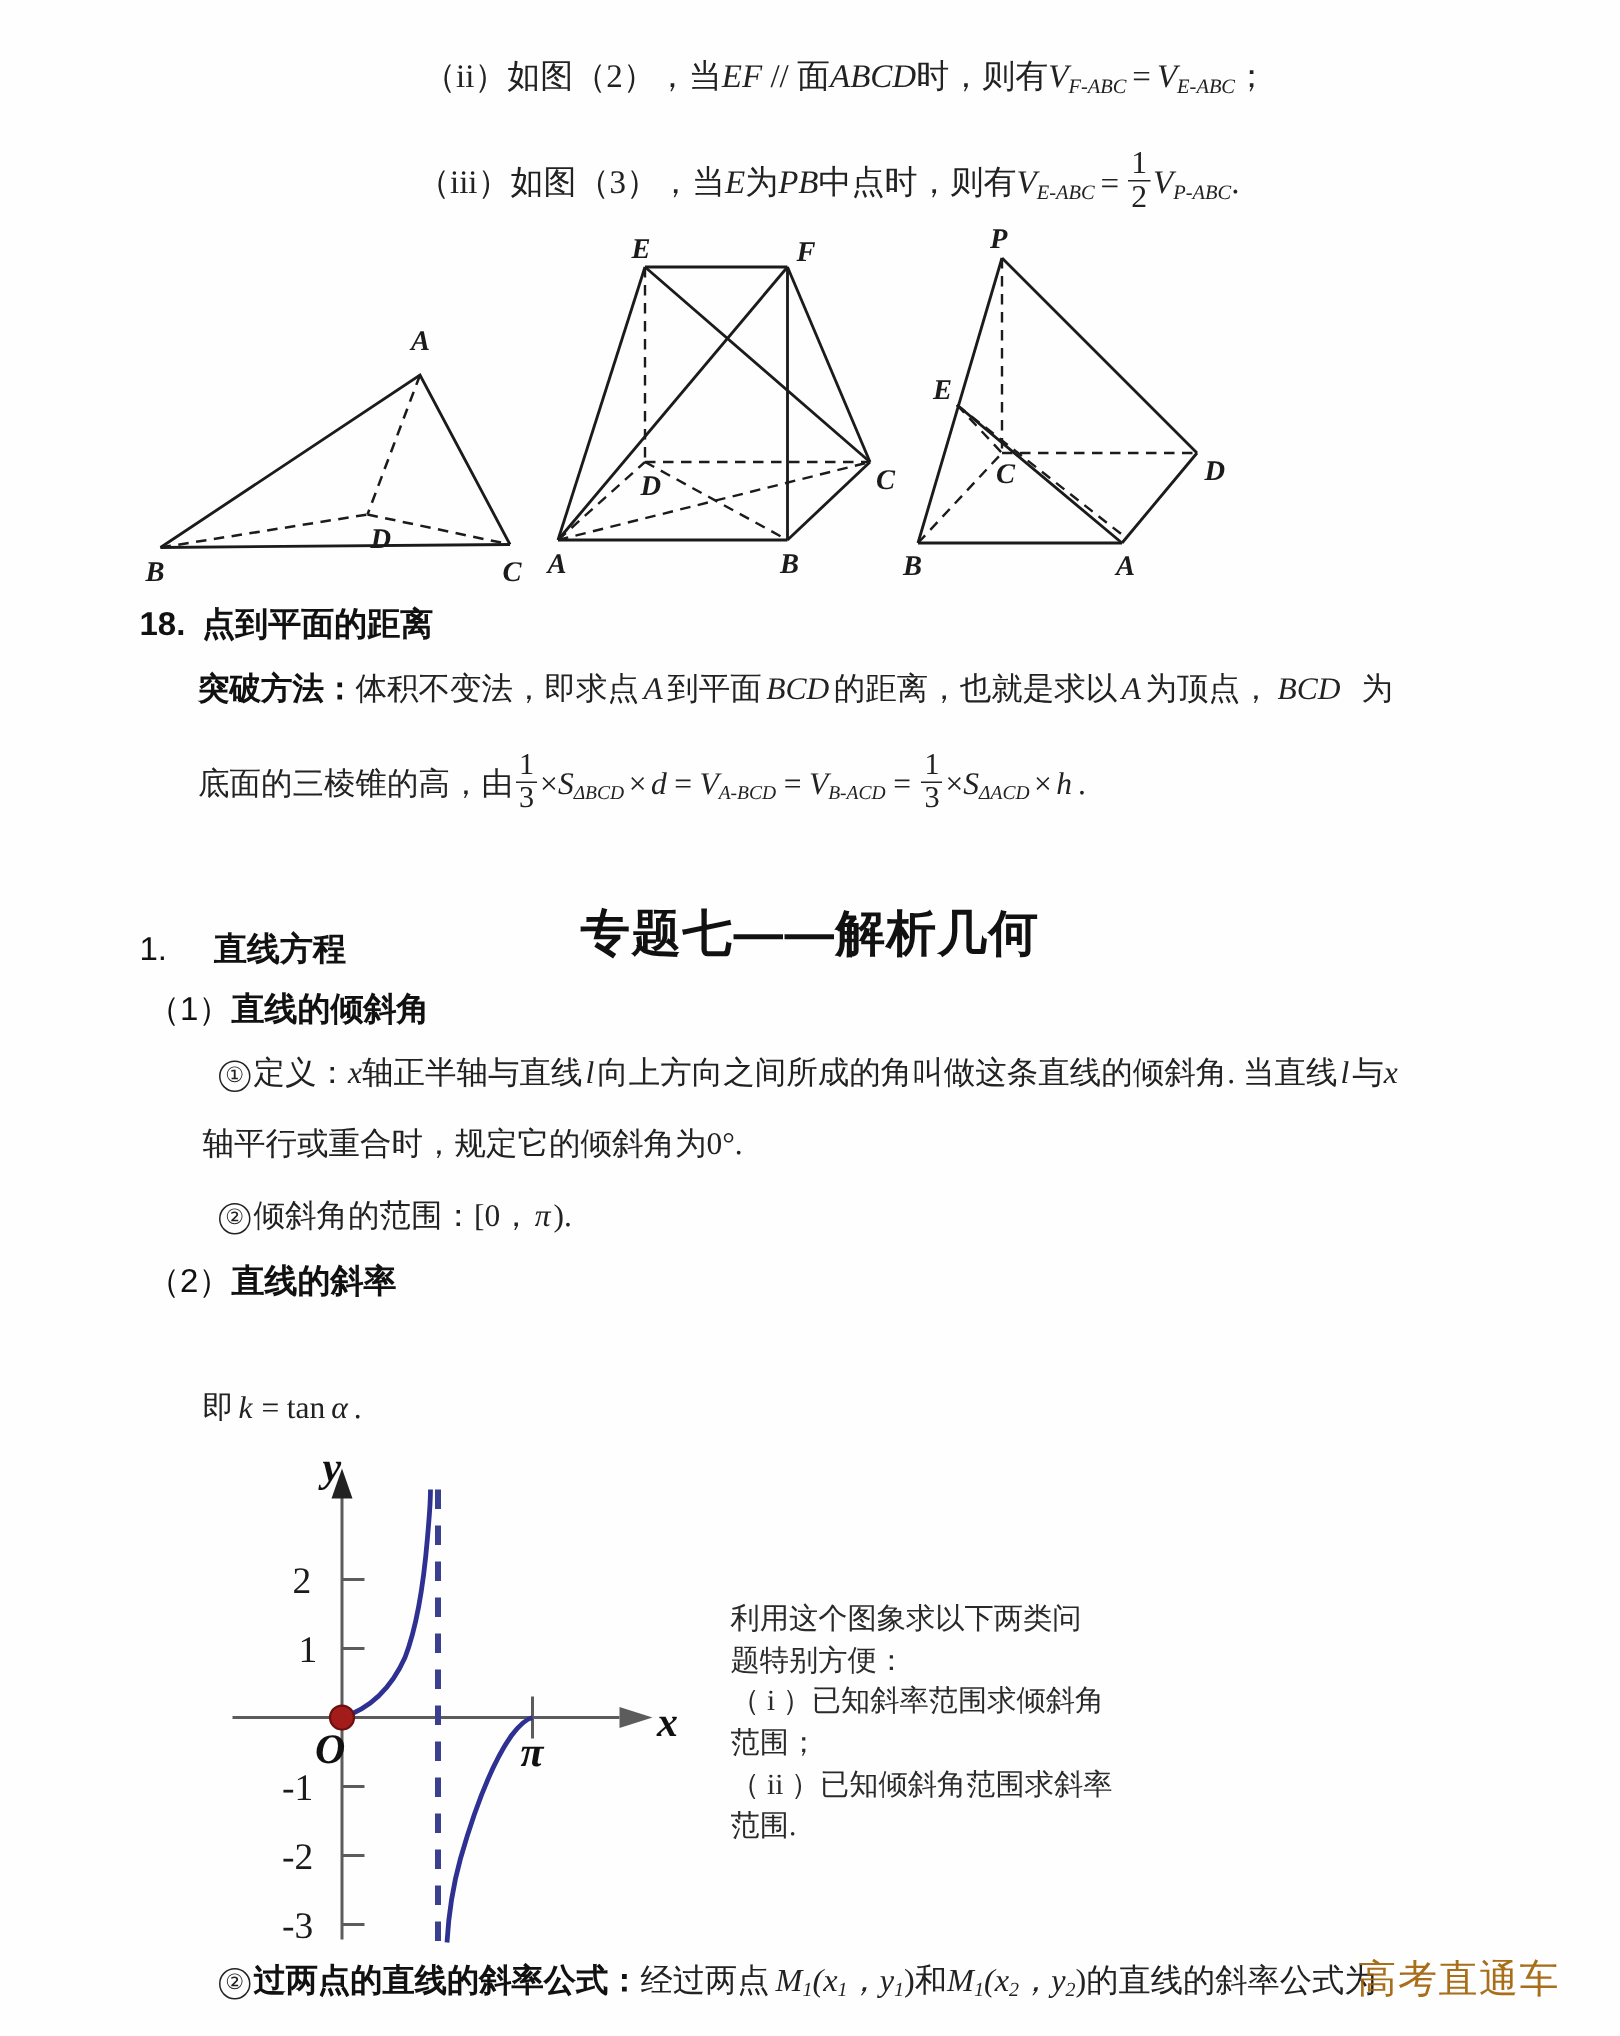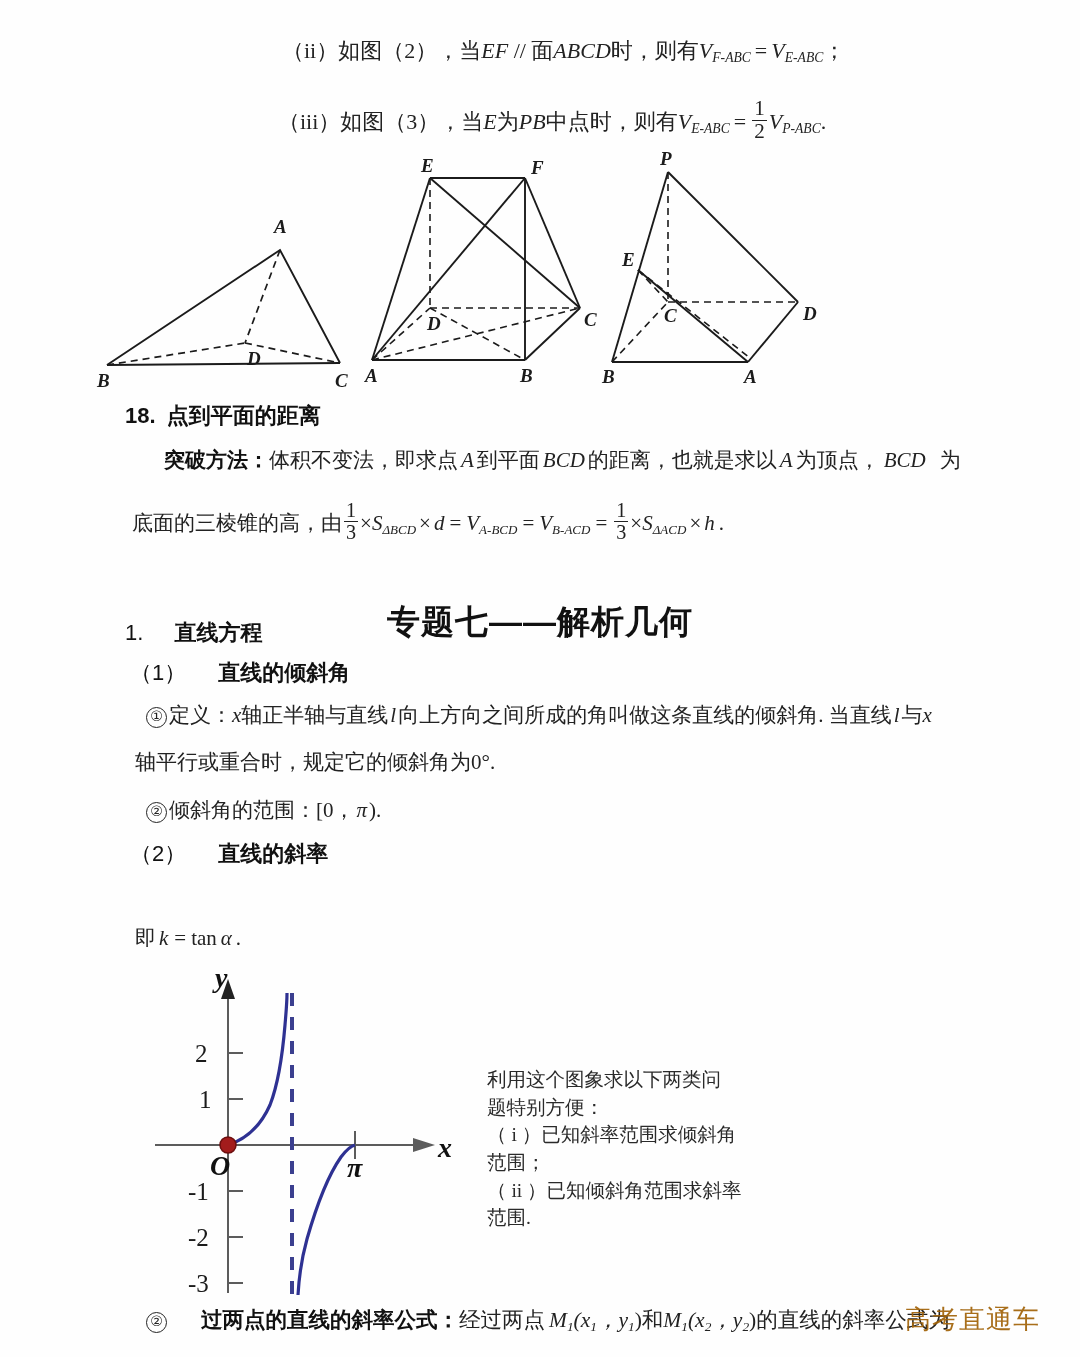--- a/index.html
+++ b/index.html
@@ -72,21 +72,20 @@
     letter-spacing: 1px;
     color: #111;
     margin-top: 44px;
   }
 
   .heading-bold {
     font-family: "Liberation Sans", "DejaVu Sans", sans-serif;
     font-weight: 700;
     font-size: 22px;
     color: #111;
-    margin-left: 32px;
   }
 
   
   svg { display:block; overflow: visible; }
   .fig { position: absolute; }
   .flbl {
     font-family: "Liberation Serif","DejaVu Serif",serif;
     font-style: italic;
     font-weight: 700;
     font-size: 19px;

